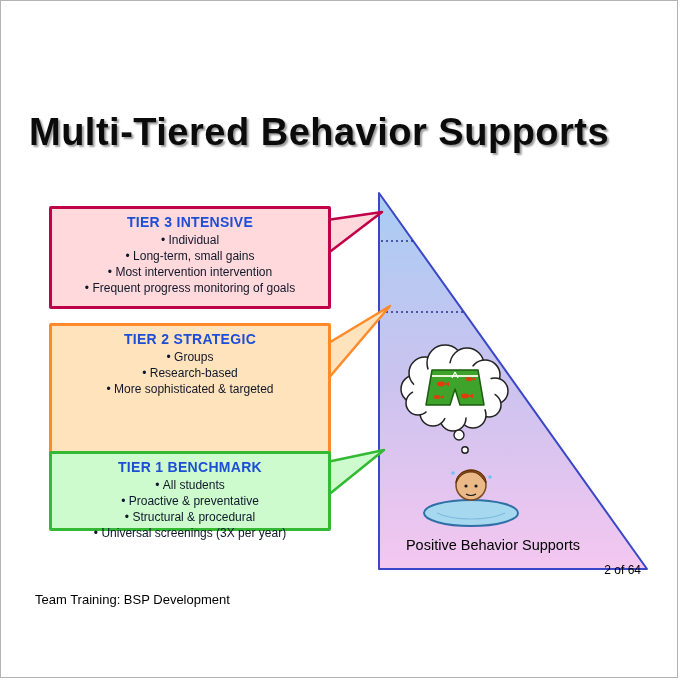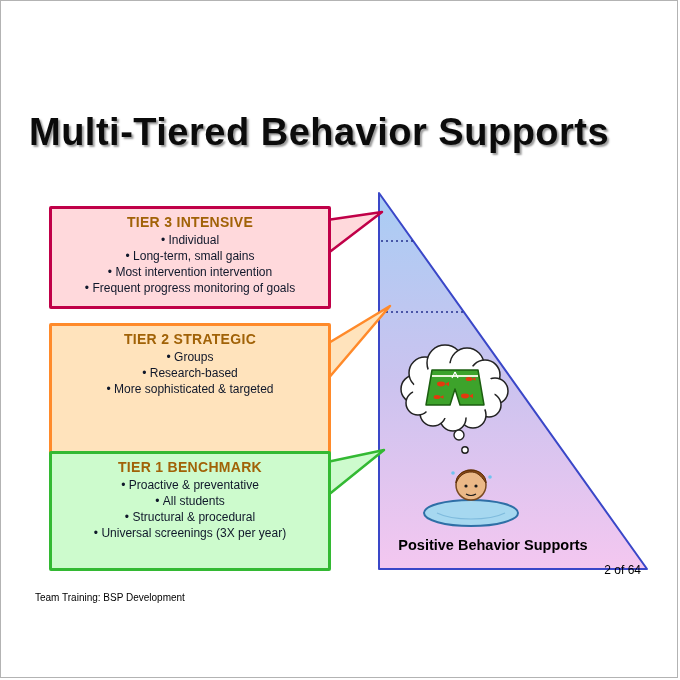--- a/index.html
+++ b/index.html
@@ -21,29 +21,29 @@
     text-shadow:2px 2px 2px #9a9a9a; white-space:nowrap;
   }
   .overlay{position:absolute; left:0; top:0; z-index:1; pointer-events:none;}
   .callout{
     position:absolute; left:48px; width:282px; z-index:2;
     border:3px solid; border-radius:2px; text-align:center;
     padding-top:5px;
   }
   .callout.tier3{top:205px; height:103px; background:var(--tier3-fill); border-color:var(--tier3-border);}
   .callout.tier2{top:322px; height:132px; background:var(--tier2-fill); border-color:var(--tier2-border);}
-  .callout.tier1{top:450px; height:120px; background:var(--tier1-fill); border-color:var(--tier1-border);}
-  .callout-title{font-size:14px; font-weight:bold; color:#a16207; margin-bottom:2px; letter-spacing:0.3px;}
+  .callout.tier1{top:450px; height:80px; background:var(--tier1-fill); border-color:var(--tier1-border);}
+  .callout-title{font-size:14px; font-weight:bold; color:#1d4ed8; margin-bottom:2px; letter-spacing:0.3px;}
   .callout-bullets{list-style:none; font-size:12px; line-height:16px; color:#0f172a;}
   .callout-bullets li::before{content:"\2022\00a0"; }
   .triangle-caption{
     position:absolute; left:383px; top:536px; width:218px; z-index:2;
-    text-align:center; font-size:14.5px; font-weight:bold; color:#000;
+    text-align:center; font-size:14.5px; font-weight:normal; color:#000;
   }
-  .footer-left{position:absolute; left:34px; top:591px; font-size:10px; color:#000; z-index:2;}
+  .footer-left{position:absolute; left:34px; top:591px; font-size:13px; color:#000; z-index:2;}
   .footer-right{position:absolute; right:36px; top:562px; font-size:12px; color:#000; z-index:2;}
   .stop-top{stop-color:var(--triangle-top);}
   .stop-mid{stop-color:var(--triangle-mid);}
   .stop-bottom{stop-color:var(--triangle-bottom);}
 </style>
 </head>
 <body>
 
 <div class="page">
 
@@ -132,22 +132,22 @@
     <ul class="callout-bullets">
       <li>Groups</li>
       <li>Research-based</li>
       <li>More sophisticated &amp; targeted</li>
     </ul>
   </div>
 
   <div class="callout tier1">
     <div class="callout-title">TIER 1 BENCHMARK</div>
     <ul class="callout-bullets">
+      <li>All students</li>
       <li>Proactive &amp; preventative</li>
-      <li>All students</li>
       <li>Structural &amp; procedural</li>
       <li>Universal screenings (3X per year)</li>
     </ul>
   </div>
 
   <div class="triangle-caption">Positive Behavior Supports</div>
 
   <div class="footer-left">Team Training: BSP Development</div>
   <div class="footer-right">2 of 64</div>
 

